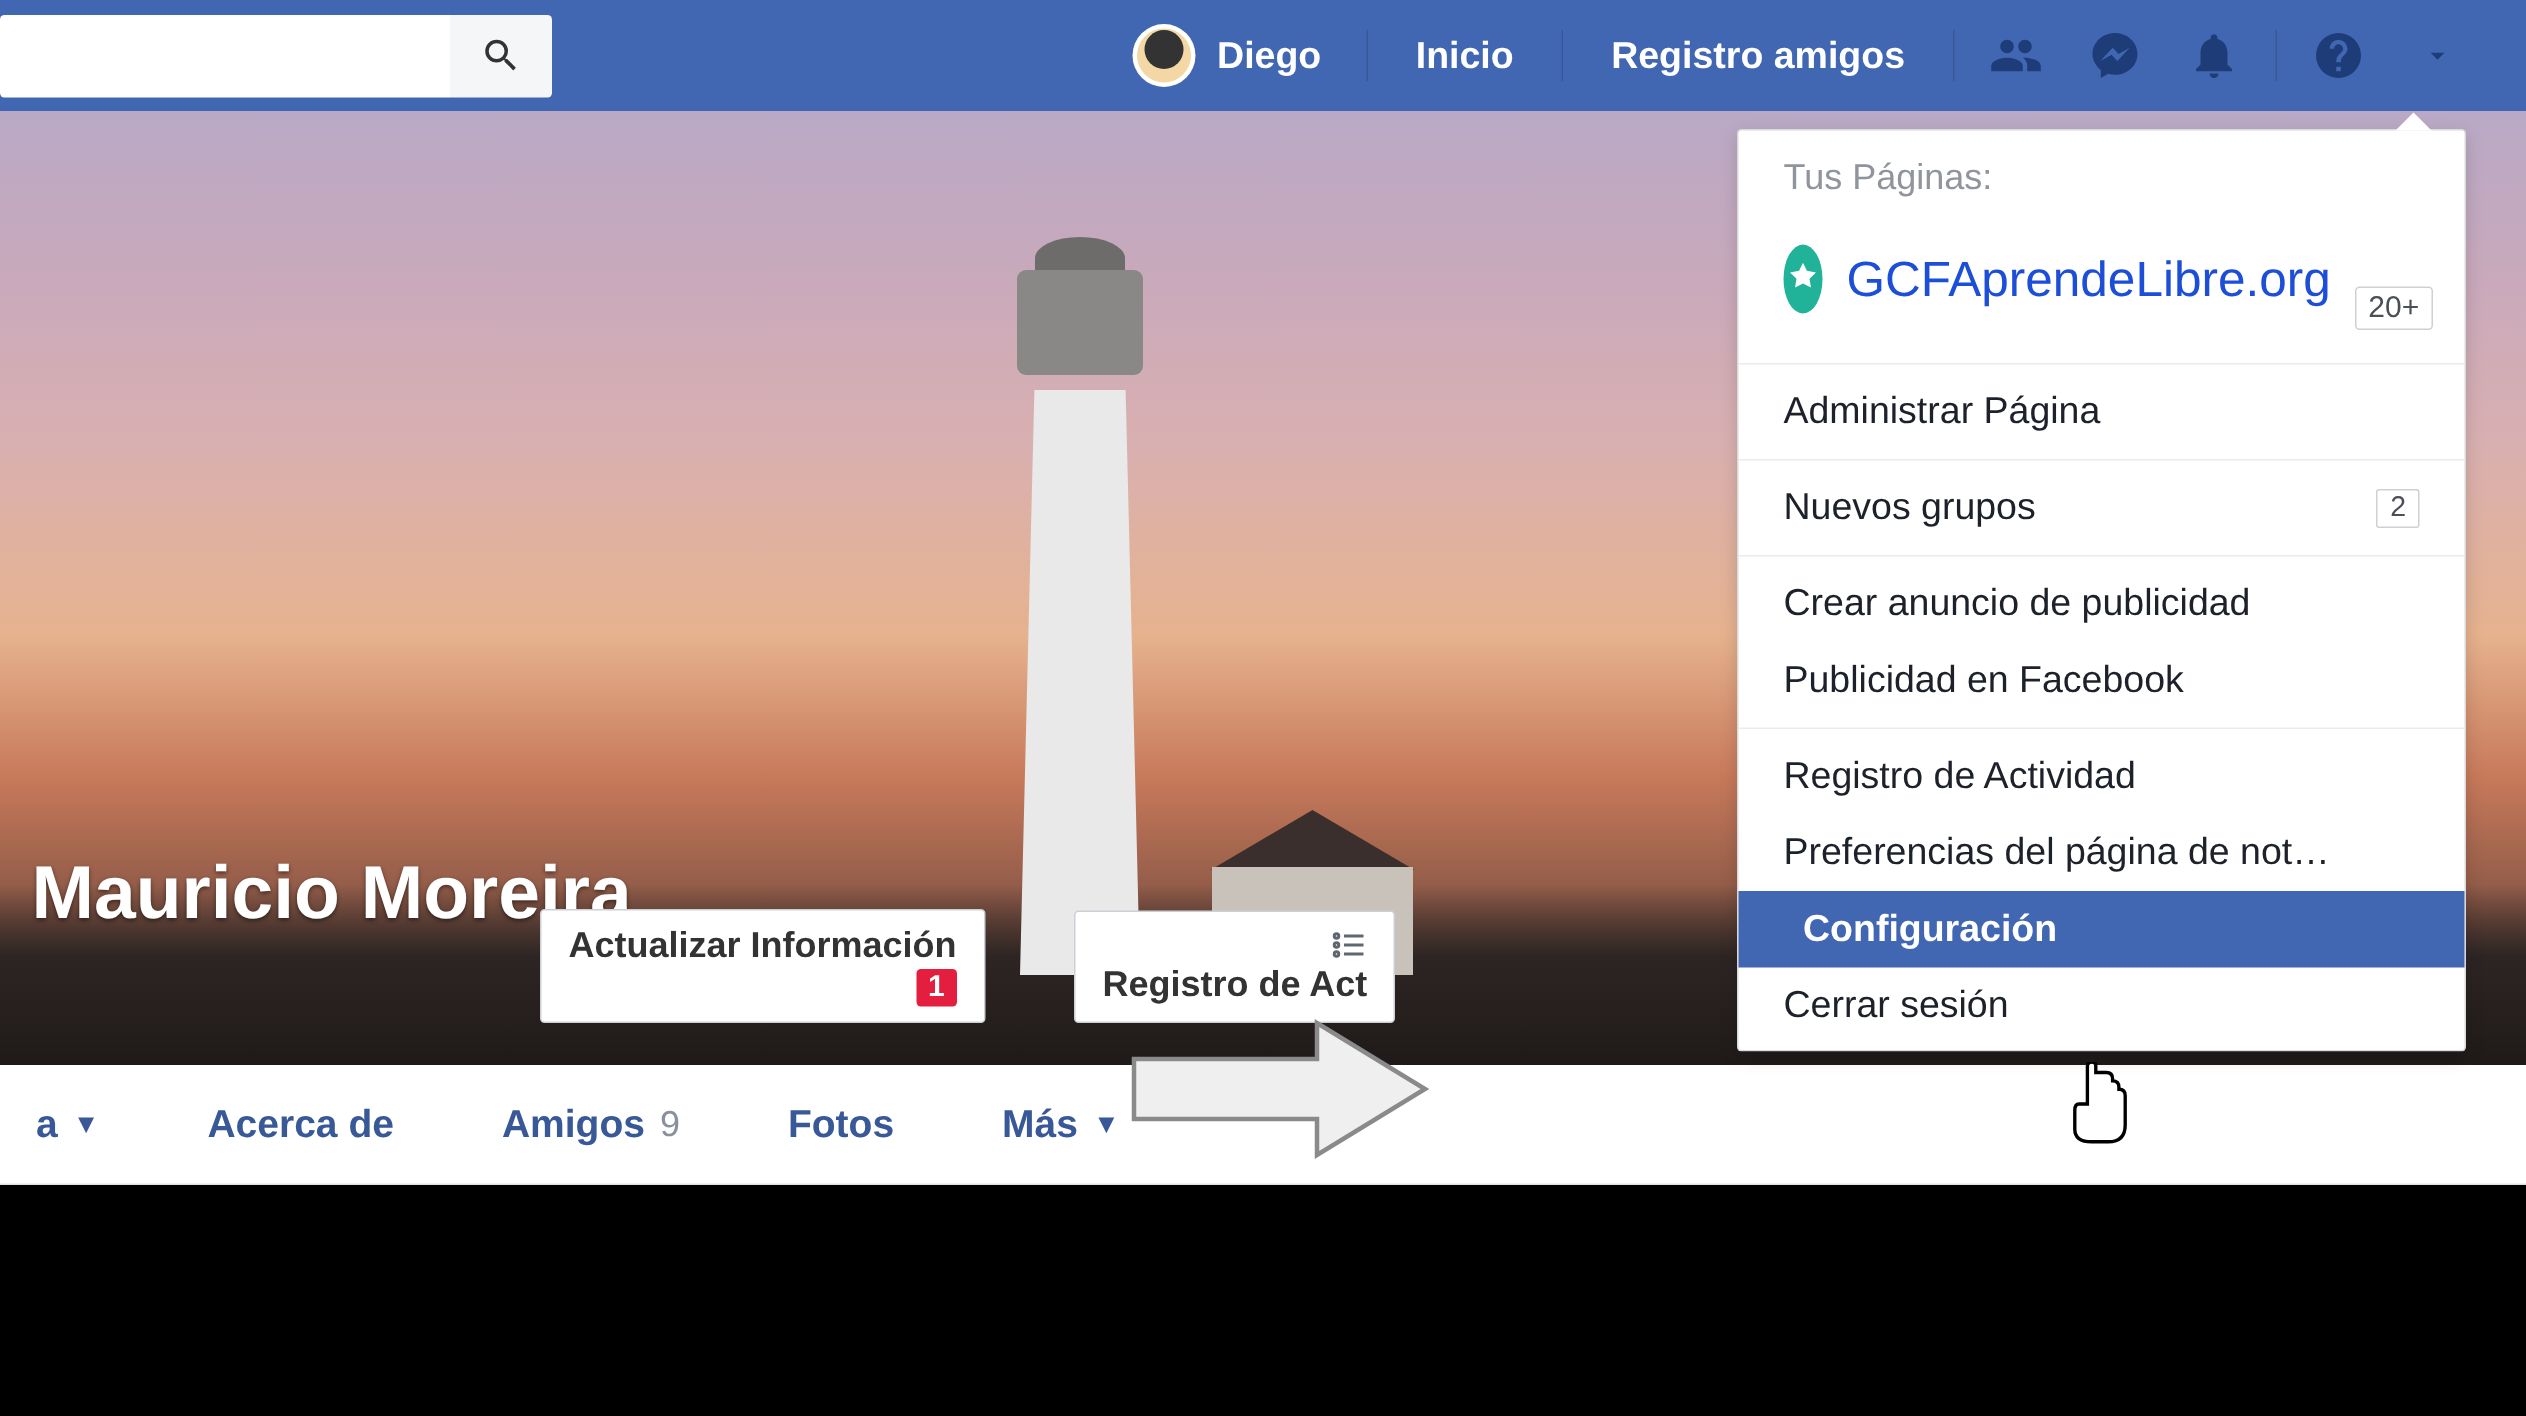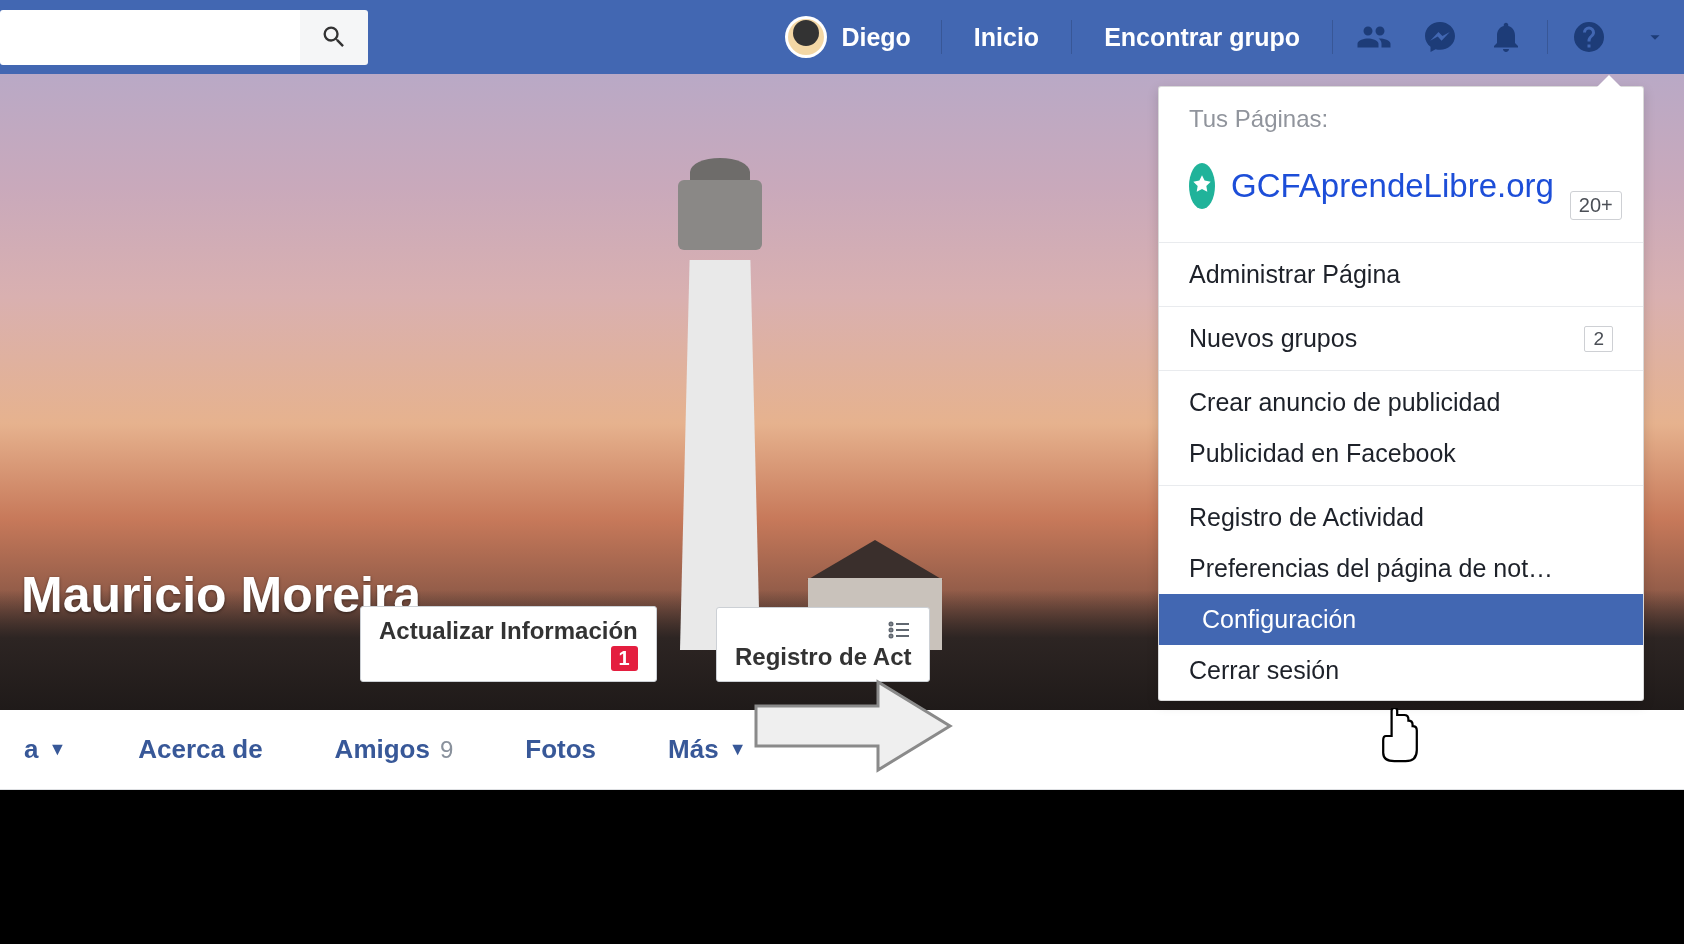--- a/index.html
+++ b/index.html
@@ -39,21 +39,21 @@
     border: none;
     border-top-right-radius: 3px;
     border-bottom-right-radius: 3px;
     display: flex;
     align-items: center;
     justify-content: center;
     cursor: pointer;
   }
   .search-btn svg { width: 28px; height: 28px; fill: #333; }
 
-  .nav-right { display: flex; align-items: center; margin-left: auto; gap: 8px; }
+  .nav-right { display: flex; align-items: center; margin-left: auto; padding-right: 30px; gap: 8px; }
   .profile-link { display: flex; align-items: center; gap: 14px; color: #fff; font-weight: bold; font-size: 25px; padding: 0 18px; cursor: pointer; }
   .avatar-sm { width: 42px; height: 42px; border-radius: 50%; background: #fff; display: inline-block; position: relative; overflow: hidden; }
   .avatar-sm::after { content:""; position:absolute; inset:3px; background:#f3d7a5; border-radius:50%; }
   .avatar-sm::before { content:""; position:absolute; top:4px; left:8px; width:26px; height:26px; background:#333; border-radius:50%; z-index:2;}
   .nav-sep { width: 1px; height: 34px; background: rgba(0,0,0,0.15); margin: 0 4px; }
   .nav-link { color: #fff; font-weight: bold; font-size: 25px; padding: 0 20px; cursor: pointer; white-space: nowrap; }
   .icon-btn { width: 58px; height: 58px; display: flex; align-items: center; justify-content: center; cursor: pointer; }
   .icon-btn svg { width: 36px; height: 36px; fill: #1d3c78; }
   .caret-btn svg { width: 22px; height: 22px; }
 
@@ -149,21 +149,21 @@
   }
   .dd-section-label { color:#90949c; font-size:24px; padding: 18px 30px 12px; }
   .dd-page { display:flex; align-items:center; gap:16px; padding: 6px 30px 16px; cursor:pointer;}
   .dd-page-avatar { width:46px; height:46px; border-radius:50%; background:#20b39a; display:flex; align-items:center; justify-content:center; }
   .dd-page-avatar svg { width:26px; height:26px; fill:#fff;}
   .dd-page-name { font-size:33px; color:#1d4ed8; flex:1;}
   .dd-badge { border:1px solid #ced0d4; color:#4b4f56; font-size:20px; padding:2px 8px; border-radius:3px;margin-top:40px;}
   .dd-hr { height:1px; background:#e9ebee; margin: 6px 0;}
   .dd-item { font-size:25px; color:#1d2129; padding: 11px 30px; cursor:pointer; display:flex; align-items:center; }
   .dd-item .right-badge { margin-left:auto; border:1px solid #ced0d4; color:#4b4f56; font-size:19px; padding:1px 8px; border-radius:2px;}
-  .dd-item.hover { background:#4267b2; color:#fff; font-weight:normal;padding-left:43px; }
+  .dd-item.hover { background:#4267b2; color:#fff; font-weight:bold;padding-left:43px; }
 
   
   .cursor { position:absolute; top:708px; left:1376px; z-index:60;}
   .cursor svg { width:48px; height:56px; fill:#fff; stroke:#000; stroke-width:2;}
 
   .blackbar { position:absolute; left:0; right:0; bottom:0; height:154px; background:#000; }
 </style>
 </head>
 <body>
 
@@ -178,21 +178,21 @@
   </div>
 
   <div class="nav-right">
     <div class="profile-link">
       <span class="avatar-sm"></span>
       <span>Diego</span>
     </div>
     <div class="nav-sep"></div>
     <div class="nav-link">Inicio</div>
     <div class="nav-sep"></div>
-    <div class="nav-link">Encontrar grupo</div>
+    <div class="nav-link">Registro amigos</div>
     <div class="nav-sep"></div>
 
     <div class="icon-btn">
       <svg viewBox="0 0 24 24">
           <path d="M16 11c1.66 0 3-1.34 3-3s-1.34-3-3-3-3 1.34-3 3 1.34 3 3 3zM8 11c1.66 0 3-1.34 3-3S9.66 5 8 5 5 6.34 5 8s1.34 3 3 3zm0 2c-2.33 0-7 1.17-7 3.5V19h14v-2.5C15 14.17 10.33 13 8 13zm8 0c-.29 0-.62.02-.97.05C16.19 13.89 17 15.02 17 16.5V19h6v-2.5c0-2.33-4.67-3.5-7-3.5z"></path>
         </svg>
     </div>
     <div class="icon-btn">
       <svg viewBox="0 0 24 24">
           <path d="M12 2C6.48 2 2 6.14 2 11.25c0 2.9 1.44 5.49 3.69 7.18V22l3.38-1.86c.93.26 1.92.4 2.93.4 5.52 0 10-4.14 10-9.25S17.52 2 12 2zm1.04 12.44l-2.56-2.73-5 2.73 5.5-5.84 2.62 2.73 4.94-2.73-5.5 5.84z"></path>

